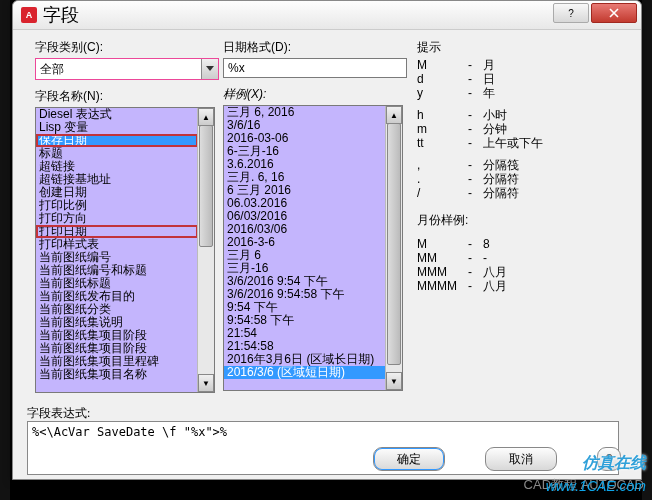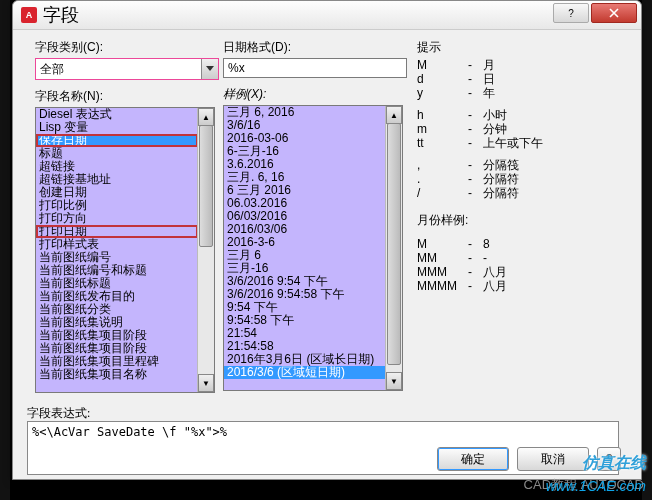--- a/index.html
+++ b/index.html
@@ -105,22 +105,22 @@
 .expr-box {
   position:absolute; left:14px; top:386px; right:22px; height:46px;
   background:#fff; border:1px solid #888; padding:3px 4px;
   font-family: SimSun, monospace;
 }
 .btnbar { position:absolute; right:20px; bottom:8px; display:flex; gap:8px; align-items:center;}
 .btn {
   width:70px; height:22px;
   background: linear-gradient(to bottom,#fdfdfd,#d8d8d8);
   border:1px solid #888;
-  border-radius:3px;
-  display:flex;align-items:center;justify-content:center;
+  border-radius:9px;
+  display:flex;align-items:center;justify-content:center;margin-left:32px;
 }
 .btn.default { box-shadow: 0 0 0 1px #39f inset; }
 .help-btn {
   width:22px;height:22px;
 }
 .watermark { position:absolute; right:8px; bottom:6px; color:#aaa; font-size:13px; opacity:0.8; }
 .brand-overlay {
   position:absolute; right:6px; bottom:26px;
   font-size:16px; font-style:italic; font-weight:bold; color:#2fa0d9;
   text-shadow: 0 0 3px #fff;

